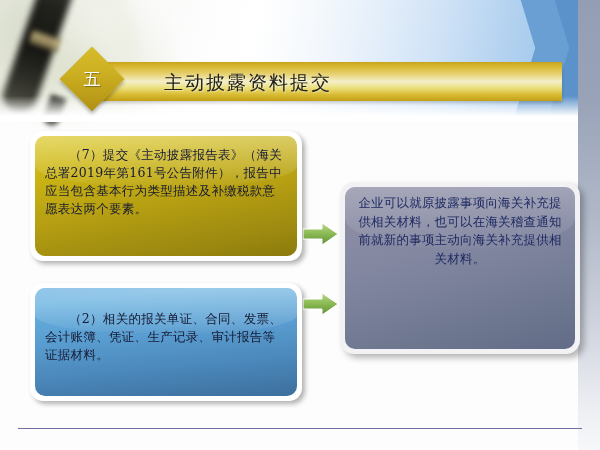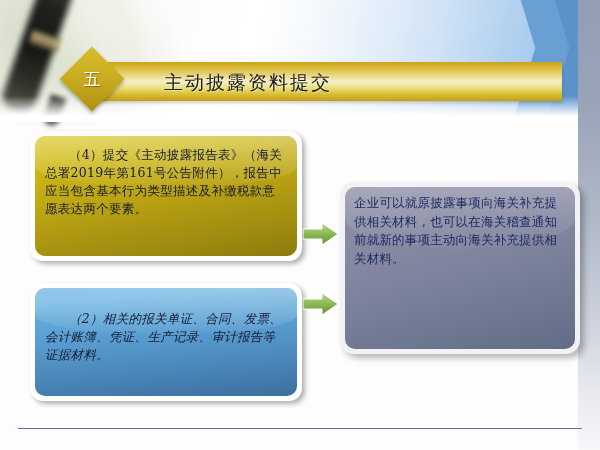--- a/index.html
+++ b/index.html
@@ -156,21 +156,21 @@
     position:relative;
     z-index:2;
     font-family:"DejaVu Serif","Liberation Serif",serif;
     font-size:12.5px;
     line-height:18px;
     color:#161a33;
     padding:10px 10px 0 10px;
     text-indent:24px;
     letter-spacing:0.3px;
   }
-  #card-blue .card-text{ padding-top:22px;font-style:italic; }
+  #card-blue .card-text{ padding-top:22px; }
 
   
   .arrow{
     position:absolute;width:36px;height:24px;
   }
   .arrow svg{display:block;}
   #arrow-1{ left:303px; top:222px; }
   #arrow-2{ left:303px; top:292px; }
 
   
@@ -182,20 +182,21 @@
     box-sizing:border-box;
     box-shadow:4px 4px 6px rgba(0,0,0,0.28);
   }
   #panel-right .panel-inner{
     width:100%;height:100%;
     box-sizing:border-box;
     border-radius:10px;
     background:linear-gradient(165deg,#8e8fa6 0%,#8a8ca4 20%,#7f849e 48%,#6e7790 78%,#626c86 100%);
     position:relative;
     overflow:hidden;
+    text-align:center;
   }
   .panel-gloss{
     position:absolute;left:0;top:0;width:100%;height:38%;
     background:linear-gradient(180deg,rgba(255,255,255,0.22),rgba(255,255,255,0.02));
     border-radius:10px 10px 50% 50%;
   }
   .panel-text{
     position:relative;z-index:2;
     font-family:"DejaVu Serif","Liberation Serif",serif;
     font-size:12.5px;
@@ -234,21 +235,21 @@
   <div class="banner-title">主动披露资料提交</div>
 
   <div class="diamond-wrap">
     <div class="diamond"></div>
     <div class="diamond-label">五</div>
   </div>
 
   <div class="card" id="card-gold">
     <div class="card-inner">
       <div class="gloss"></div>
-      <div class="card-text">（4）提交《主动披露报告表》（海关总署2019年第161号公告附件），报告中应当包含基本行为类型描述及补缴税款意愿表达两个要素。</div>
+      <div class="card-text">（7）提交《主动披露报告表》（海关总署2019年第161号公告附件），报告中应当包含基本行为类型描述及补缴税款意愿表达两个要素。</div>
     </div>
   </div>
 
   <div class="card" id="card-blue">
     <div class="card-inner">
       <div class="gloss"></div>
       <div class="card-text">（2）相关的报关单证、合同、发票、会计账簿、凭证、生产记录、审计报告等证据材料。</div>
     </div>
   </div>
 

